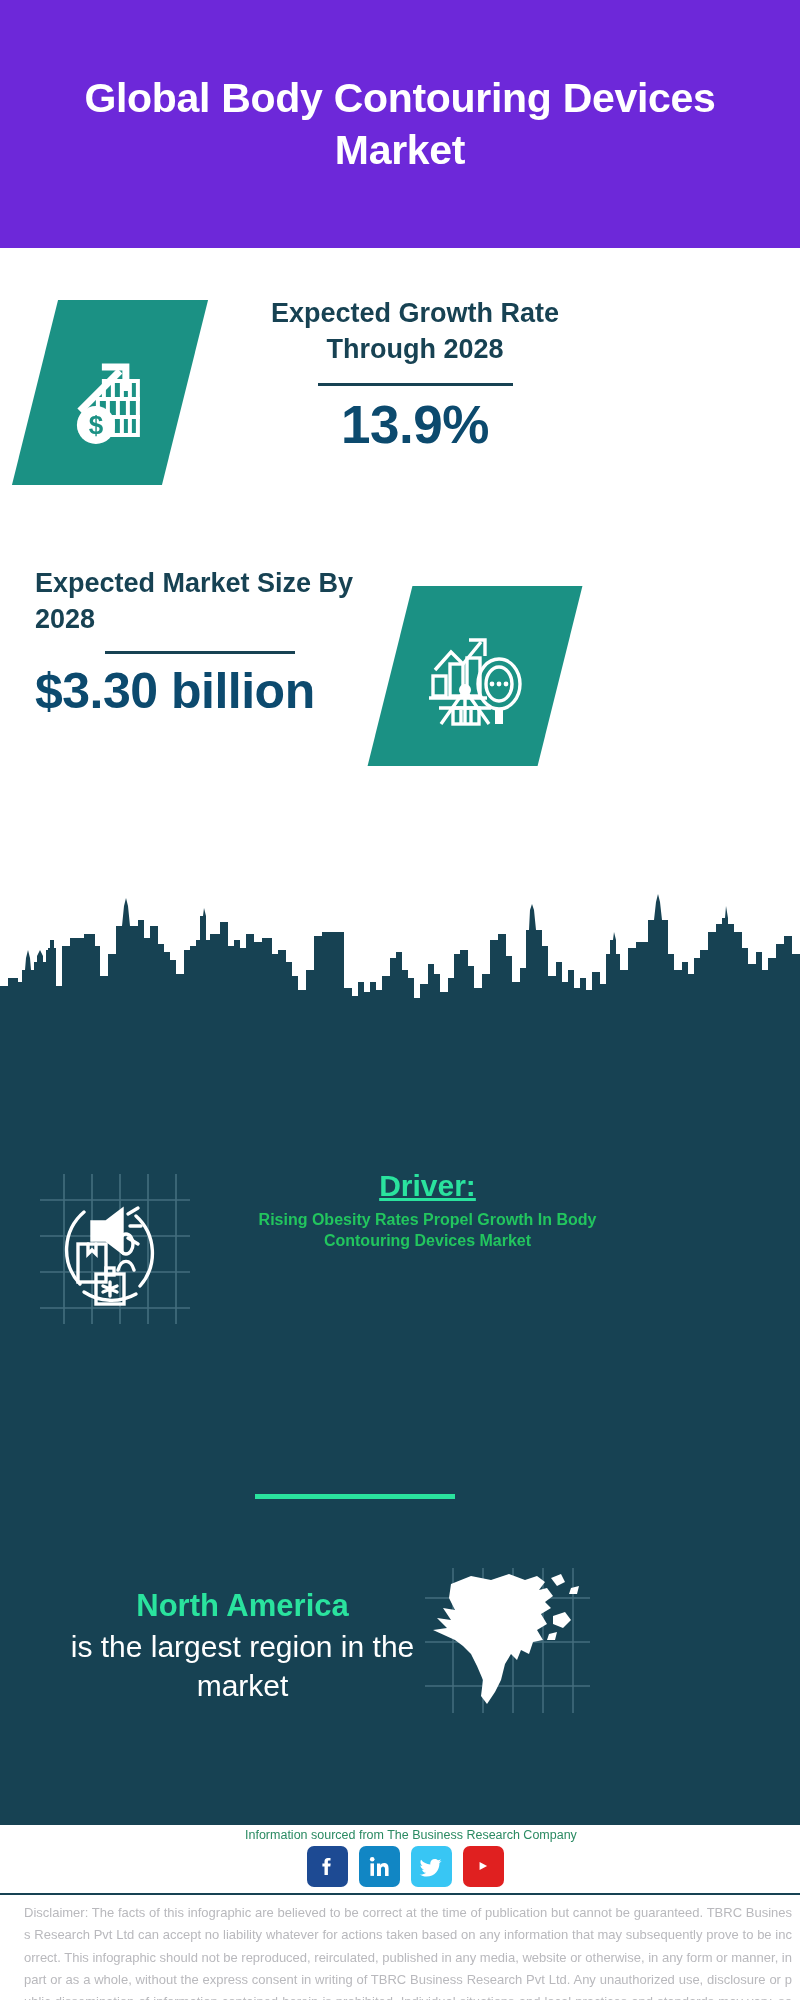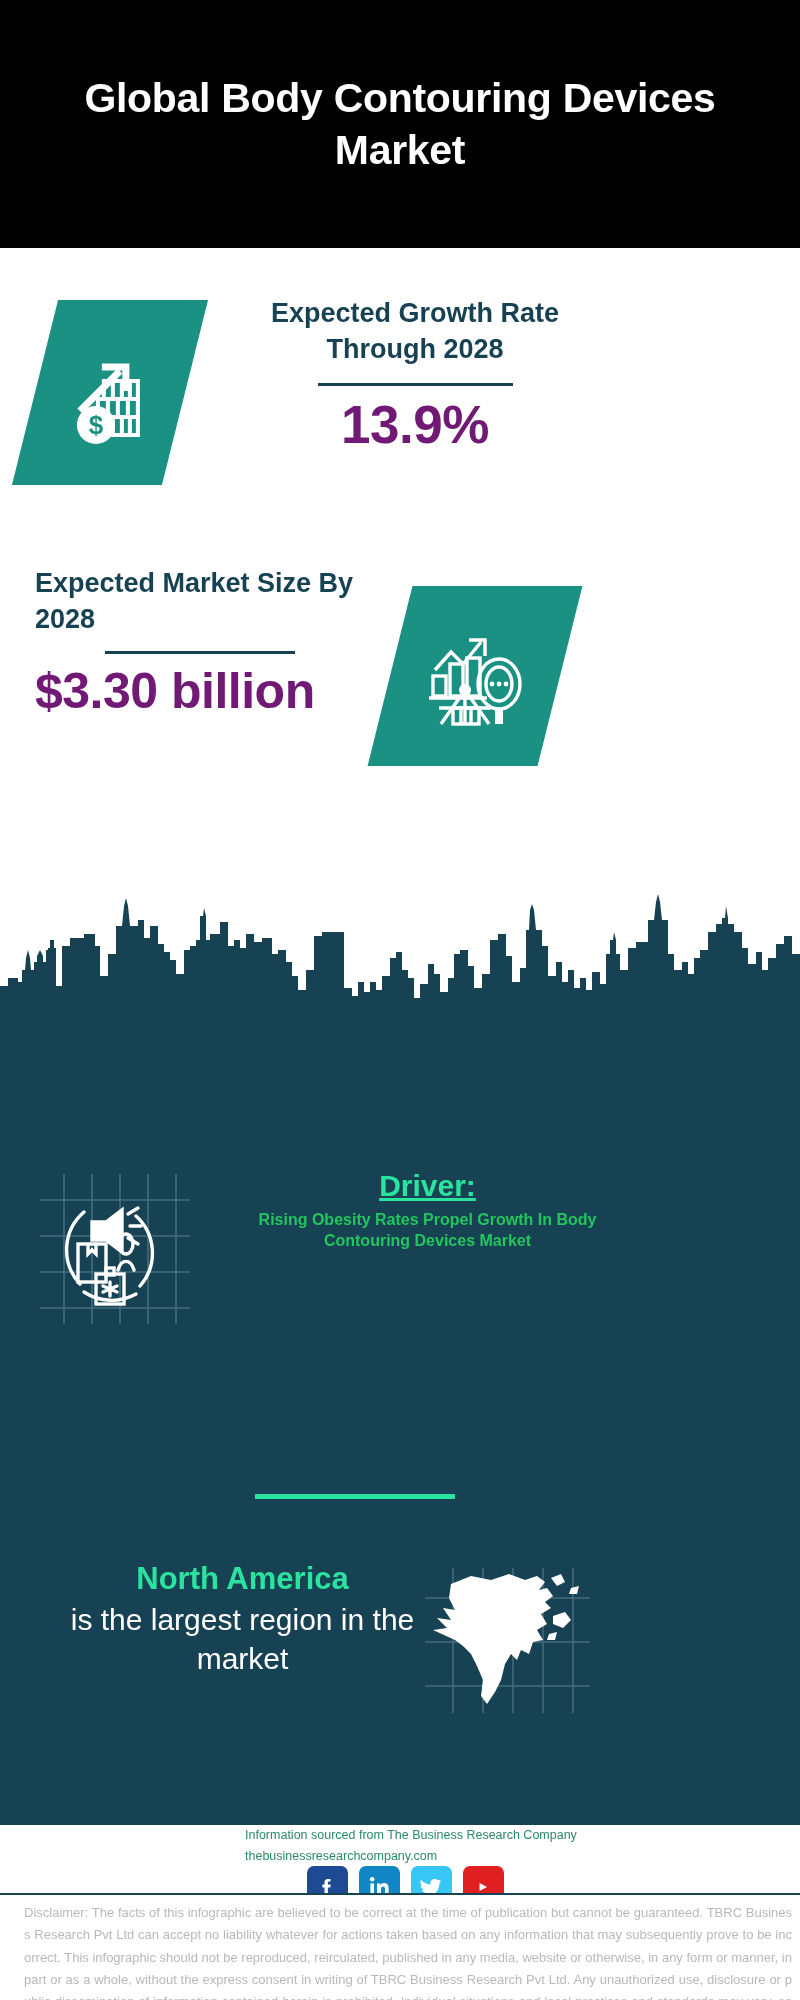--- a/index.html
+++ b/index.html
@@ -4,21 +4,21 @@
 <style>
   * { margin:0; padding:0; box-sizing:border-box; }
   body {
     width:800px; height:2000px; overflow:hidden;
     font-family:"Liberation Sans", sans-serif;
     background:#ffffff; position:relative;
   }
   
   .header {
     position:absolute; left:0; top:0; width:800px; height:248px;
-    background:#000000;
+    background:#6d28d9;
     display:flex; align-items:center; justify-content:center;
   }
   .header-title {
     color:#ffffff; font-weight:bold; font-size:41px; line-height:1.28;
     text-align:center; letter-spacing:-0.3px; width:660px;
   }
   
   .white-body {
     position:absolute; left:0; top:248px; width:800px; height:770px;
     background:#ffffff;
@@ -37,21 +37,21 @@
   .stat-text { position:absolute; }
   .stat-1-text { left:240px; top:48px; width:350px; text-align:center; }
   .stat-2-text { left:35px; top:318px; width:330px; text-align:left; }
   .stat-label {
     color:#174253; font-weight:bold; font-size:27px; line-height:1.32;
   }
   .rule {
     height:3px; background:#174253; margin:16px auto 10px auto; width:195px;
   }
   .stat-value {
-    color:#701a75; font-weight:bold; font-size:53px; line-height:1.1;
+    color:#0c4a6e; font-weight:bold; font-size:53px; line-height:1.1;
     letter-spacing:-0.5px;
   }
   .stat-2-text .rule { width:190px; margin-top:14px; }
   .stat-2-text .stat-value { font-size:50px; }
 
   
   .dark-body {
     position:absolute; left:0; top:1018px; width:800px; height:807px;
     background:#174253;
   }
@@ -73,21 +73,21 @@
   }
   
   .mint-rule {
     position:absolute; left:255px; top:476px; width:200px; height:5px;
     background:#2ae39e;
   }
   
   .region-wrap { position:absolute; left:0; top:540px; width:800px; }
   .region-text { position:absolute; left:50px; top:0; width:385px; text-align:center; }
   .region-name {
-    color:#2ae39e; font-weight:bold; font-size:31px; line-height:1.35;
+    color:#2ae39e; font-weight:bold; font-size:31px; line-height:1.35;margin-top:27px;
   }
   .region-sub {
     color:#ffffff; font-size:30px; line-height:1.3; font-weight:normal;
   }
   .region-map { position:absolute; left:425px; top:10px; width:165px; height:145px; }
 
   
   .footer {
     position:absolute; left:0; top:1825px; width:800px; height:68px;
     background:#ffffff; display:flex; align-items:center;flex-direction:column;
@@ -291,21 +291,20 @@
         <path d="M128 48 L140 44 L146 52 L138 60 L128 56 Z"></path>
         <path d="M124 66 L132 64 L130 72 L122 72 Z"></path>
       </g>
     </svg>
   </div>
 </div>
 
 <div class="footer">
   <div class="footer-src">
     <div>Information sourced from The Business Research Company</div>
-    <div>thebusinessresearchcompany.com</div>
   </div>
   <div class="socials">
     <div class="social s-fb">
       <svg width="24" height="24" viewBox="0 0 24 24">
           <path fill="#ffffff" d="M15.5 4h-2.7C10.7 4 9.5 5.3 9.5 7.4V9.4H7.4v3.1h2.1V21h3.4v-8.5h2.4l.4-3.1h-2.8V7.8
            c0-.8.2-1.3 1.3-1.3h1.3V4z"></path>
         </svg>
     </div>
     <div class="social s-li">
       <svg width="25" height="25" viewBox="0 0 24 24">

